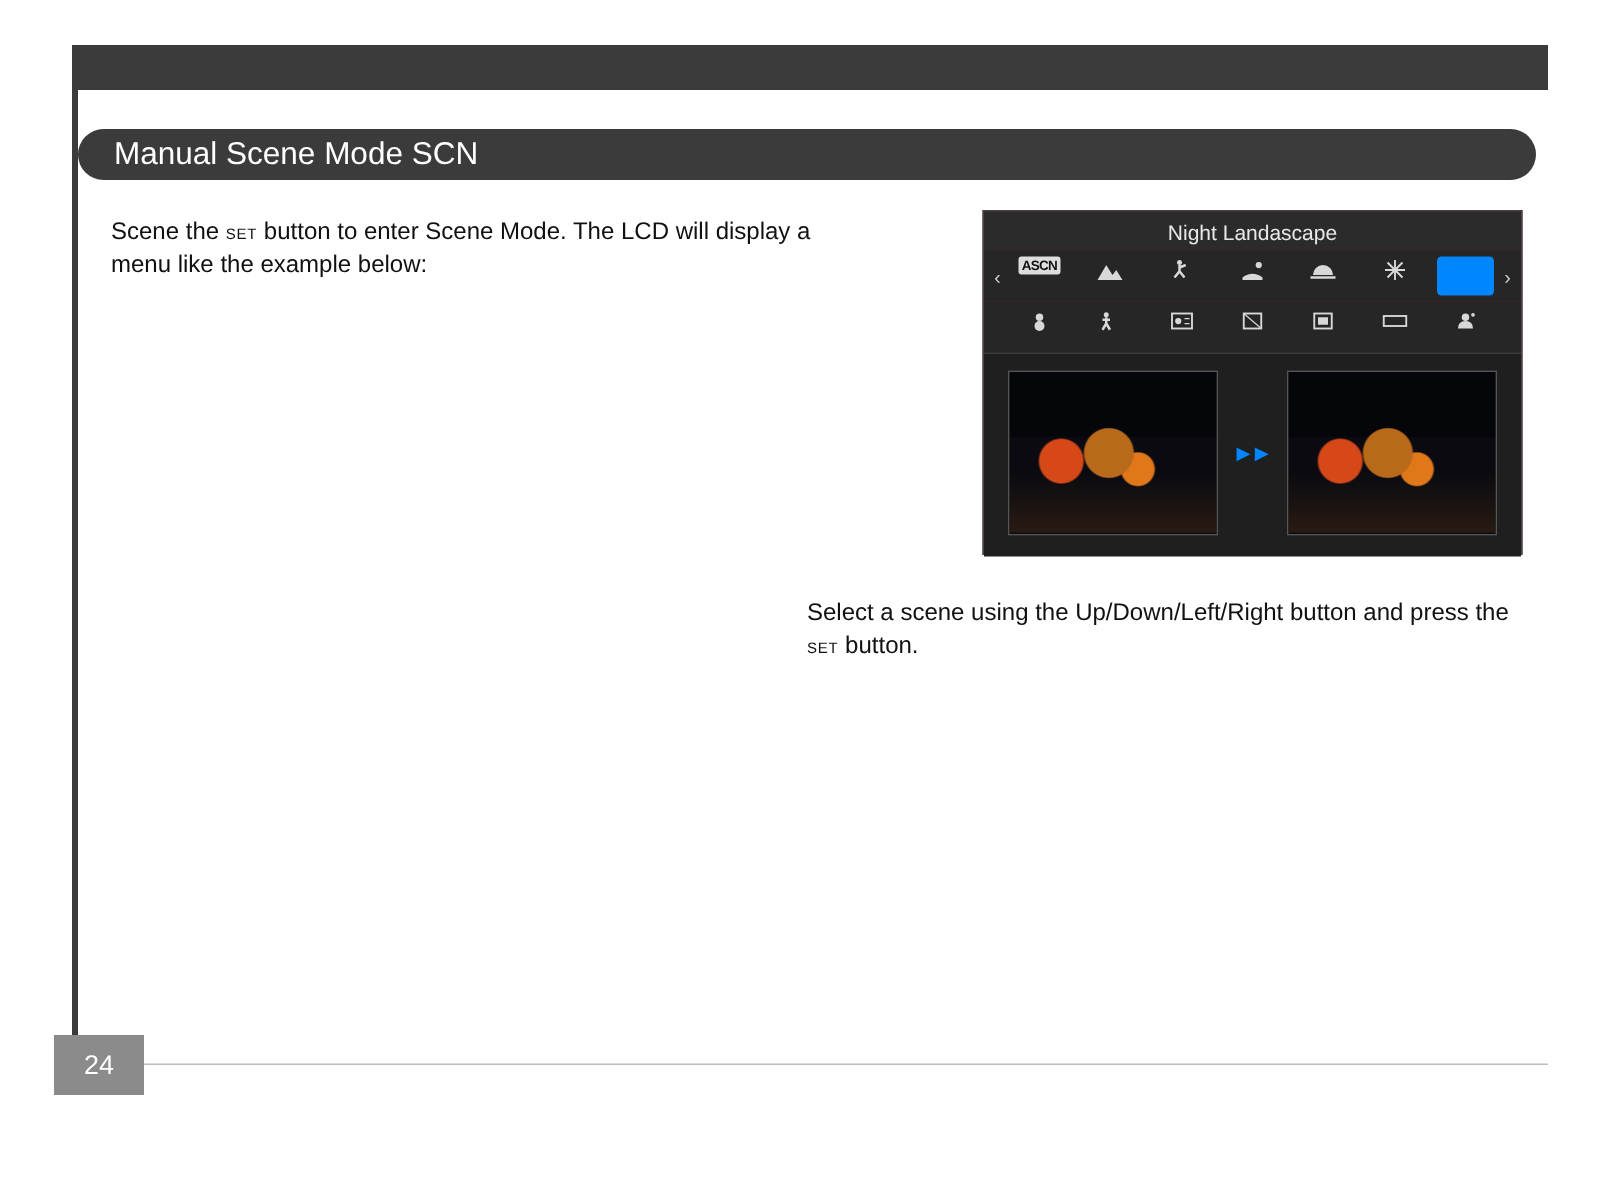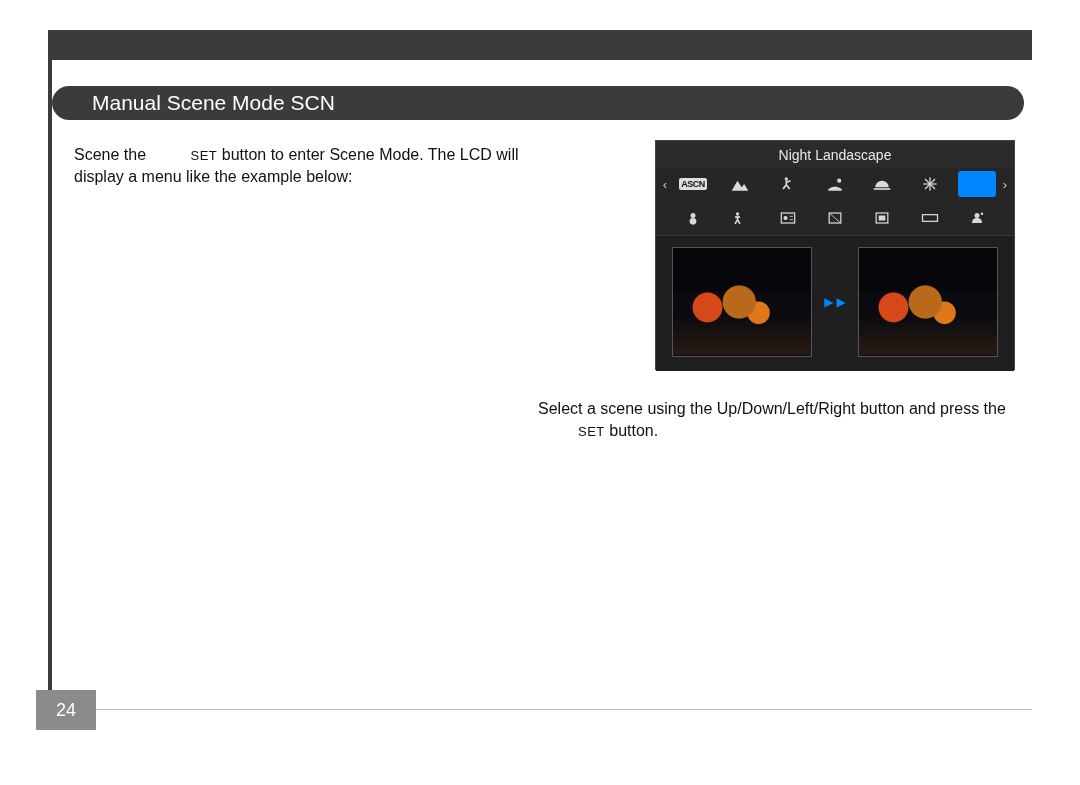--- a/index.html
+++ b/index.html
@@ -30,21 +30,21 @@
   .heading {
     position: absolute;
     top: 86px;
     left: 52px;
     right: 56px;
     height: 34px;
     background: #3b3b3b;
     border-radius: 17px;
     display: flex;
     align-items: center;
-    padding-left: 40px;
+    padding-left: 24px;
     color: #fff;
     font-size: 21px;
     font-weight: 500;
   }
   .col-left {
     position: absolute;
     top: 144px;
     left: 74px;
     width: 490px;
     font-size: 16px;
@@ -55,23 +55,22 @@
   .col-right {
     position: absolute;
     top: 398px;
     left: 538px;
     width: 470px;
     font-size: 16px;
     line-height: 1.35;
     color: #111;
   }
   .setlabel {
-    font-size: 13px;
+    font-size: 10px;
     letter-spacing: 0.5px;
-    margin-left: 40px;
   }
   
   .lcd {
     position: absolute;
     top: 140px;
     left: 655px;
     width: 360px;
     height: 230px;
     background: #7f1d1d;
     border: 1px solid #444;
@@ -97,21 +96,21 @@
     text-align: center;
     color: #ccc;
     font-size: 13px;
     user-select: none;
   }
   .icons { flex: 1; display: flex; justify-content: space-between; padding: 0 2px; }
   .ic {
     width: 38px;
     height: 26px;
     display: flex;
-    align-items: center;
+    align-items: flex-start;
     justify-content: center;
     color: #d8d8d8;
     font-size: 15px;
     border-radius: 3px;
   }
   .ic.sel { background: #0086ff; color:#fff; }
   .ic svg { width: 20px; height: 18px; display:block; }
   .ascn { font-size: 9px; font-weight:bold; letter-spacing:-0.5px; background:#ddd; color:#111; padding:1px 2px; border-radius:2px;}
   .previews {
     height: 135px;

